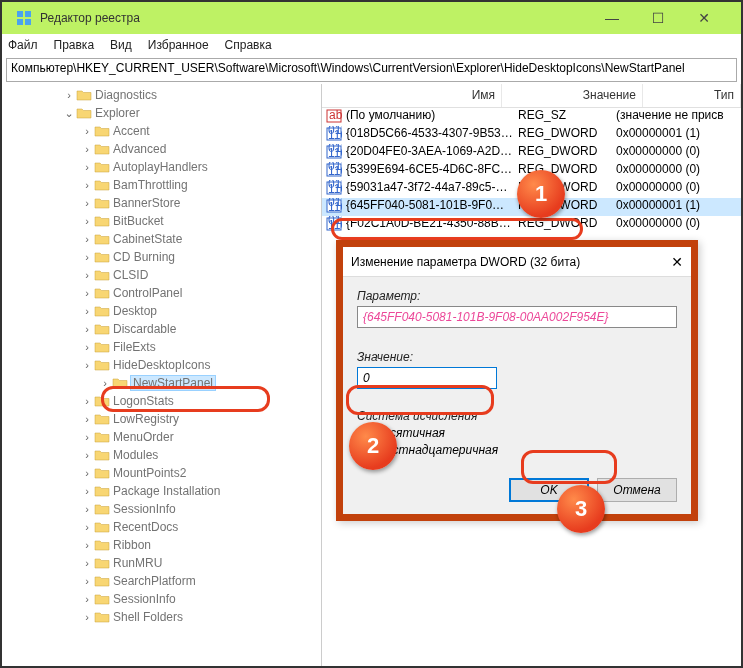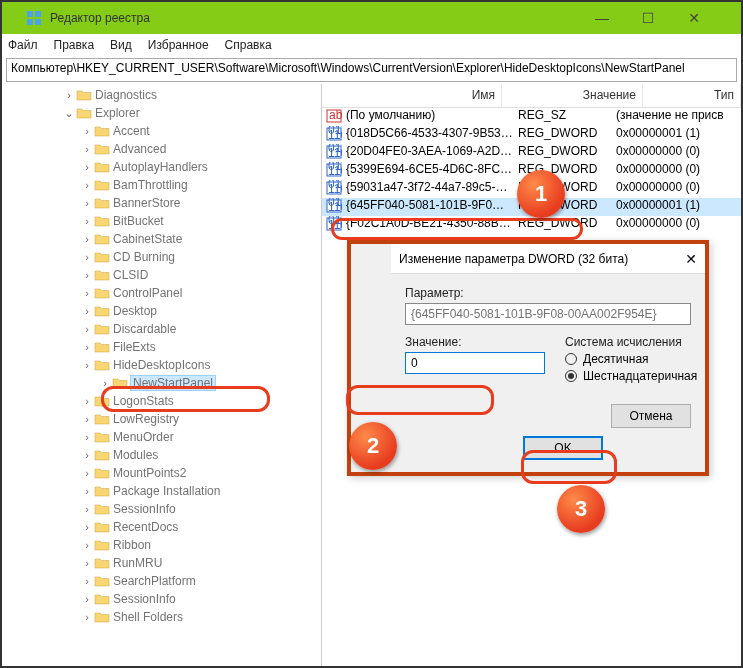--- a/index.html
+++ b/index.html
@@ -1,18 +1,18 @@
 <!DOCTYPE html>
 <html><head>
 <meta charset="utf-8">
 <style>
 * { box-sizing: border-box; margin: 0; padding: 0; font-family: "Segoe UI", Tahoma, sans-serif; font-size: 12px; }
 body { background: #fff; width: 743px; height: 668px; overflow: hidden; border: 2px solid #333; position: relative; }
 
-.titlebar { height: 32px; display: flex; align-items: center; padding: 0 24px; background: #84cc16; justify-content: flex-end; }
+.titlebar { height: 32px; display: flex; align-items: center; padding: 0 14px; background: #bef264; justify-content: flex-end; }
 .titlebar .icon { width: 16px; height: 16px; margin-right: 8px; }
 .titlebar .title { flex: 1; color: #333; }
 .winbtns { display: flex; gap: 0; }
 .winbtn { width: 46px; height: 32px; display: flex; align-items: center; justify-content: center; color: #444; font-size: 14px; }
 
 .menubar { height: 22px; display: flex; align-items: center; padding: 0 6px; gap: 16px; color: #222; }
 .menubar span { cursor: default; }
 
 .addressbar { height: 24px; border: 1px solid #aaa; margin: 2px 4px; padding: 2px 4px; background: #fff; white-space: nowrap; overflow: hidden; font-size: 12px; }
 
@@ -33,37 +33,37 @@
 .col-val { flex: 1; }
 
 .list-row { display: flex; align-items: flex-start; height: 18px; padding-left: 4px; }
 .list-row .ricon { width: 16px; height: 16px; margin-right: 4px; flex-shrink: 0; }
 .list-row .rname { width: 172px; white-space: nowrap; overflow: hidden; }
 .list-row .rtype { width: 98px; white-space: nowrap; overflow: hidden; }
 .list-row .rval { flex: 1; white-space: nowrap; overflow: hidden; }
 .list-row.sel { background: #cce8ff; }
 .list-row.sel > * { outline-color: #99d1ff; }
 
-.dialog { position: absolute; left: 25px; top: 156px; width: 362px; background: #f0f0f0; border: 4px solid #c2410c; box-shadow: 2px 2px 8px rgba(0,0,0,0.2); padding-left: 40px; }
+.dialog { position: absolute; left: 14px; top: 156px; width: 362px; background: #f0f0f0; border: 7px solid #c2410c; box-shadow: 2px 2px 8px rgba(0,0,0,0.2); }
 .dlg-title { height: 30px; background: #fff; display: flex; align-items: center; padding: 0 8px; border-bottom: 1px solid #ddd; }
 .dlg-title .t { flex: 1; }
 .dlg-title .x { width: 30px; text-align: right; font-size: 14px; }
-.dlg-body { padding: 12px 14px; }
+.dlg-body { padding: 12px 14px; font-style: italic; }
 .dlg-label { color: #222; margin-bottom: 3px; }
-.dlg-param { width: 100%; border: 1px solid #888; background: #fff; padding: 3px 5px; margin-bottom: 10px; color: #737373; }
-.dlg-row { display: flex; gap: 20px; }
+.dlg-param { width: 100%; border: 1px solid #888; background: #fff; padding: 3px 5px; margin-bottom: 22px; color: #ec4899; }
+.dlg-row { display: flex; gap: 20px; flex-direction: column; }
 .dlg-val-wrap { flex: 1; }
 .dlg-val { width: 140px; border: 1px solid #0078d7; background: #fff; padding: 3px 5px; }
 .dlg-radio-grp { flex: 1; }
 .dlg-radio { display: flex; align-items: center; gap: 6px; margin: 3px 0; }
 .dlg-radio .rd { width: 12px; height: 12px; border: 1px solid #333; border-radius: 50%; position: relative; }
 .dlg-radio .rd.on::after { content: ""; position: absolute; inset: 2px; background: #333; border-radius: 50%; }
 .dlg-btns { display: flex; justify-content: flex-end; gap: 8px; margin-top: 18px; }
 .dlg-btn { width: 80px; height: 24px; border: 1px solid #adadad; background: #e1e1e1; display: flex; align-items: center; justify-content: center; }
-.dlg-btn.primary { border: 2px solid #0078d7; margin-top: 32px; }
+.dlg-btn.primary { border: 2px solid #0078d7; }
 
 
 .hl { position: absolute; border: 3px solid #e73c1e; border-radius: 12px; pointer-events: none; }
 .badge { position: absolute; width: 48px; height: 48px; border-radius: 50%; background: radial-gradient(circle at 35% 30%, #ff8a4a, #e73c1e 70%); color: #fff; font-size: 22px; font-weight: bold; display: flex; align-items: center; justify-content: center; box-shadow: 1px 2px 4px rgba(0,0,0,0.4); pointer-events: none; }
 
 
 .folder-svg { fill: #f8d673; stroke: #caa23a; stroke-width: 0.5; }
 </style>
 </head>
 <body>

